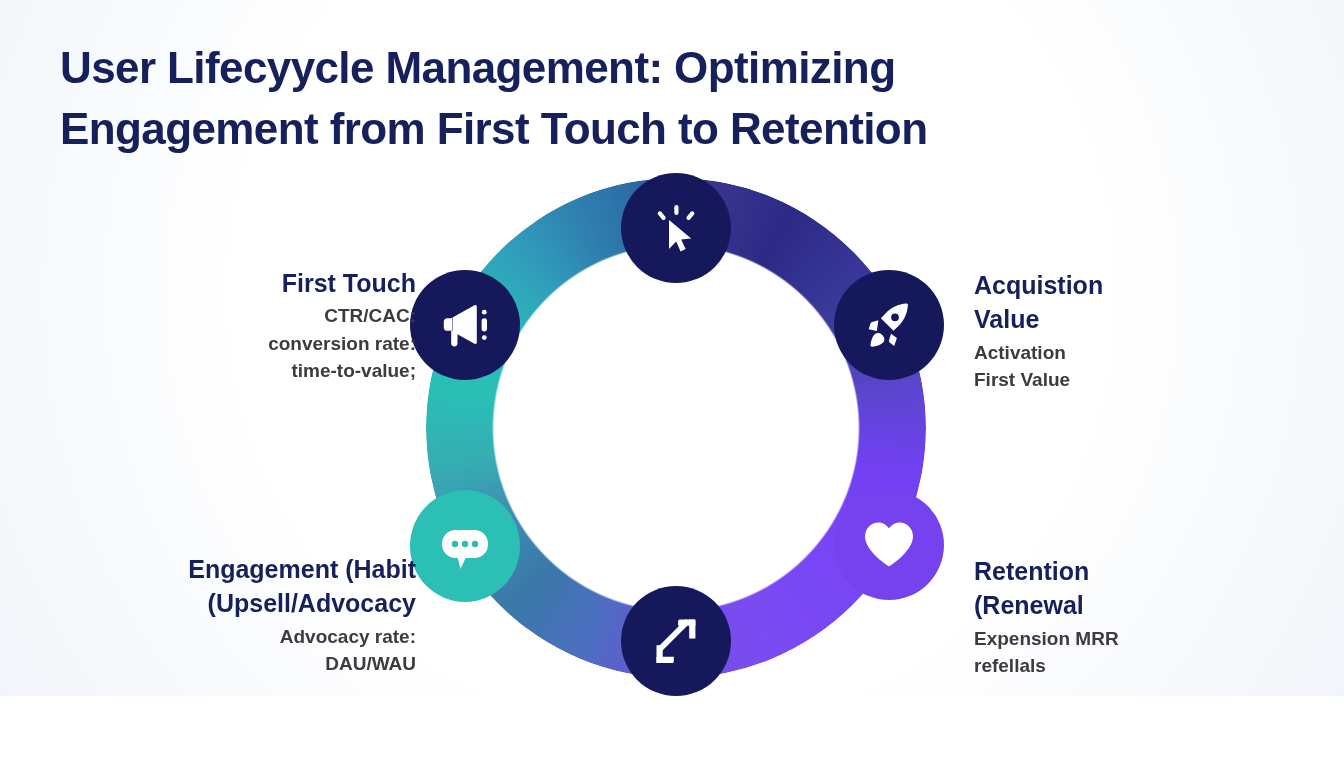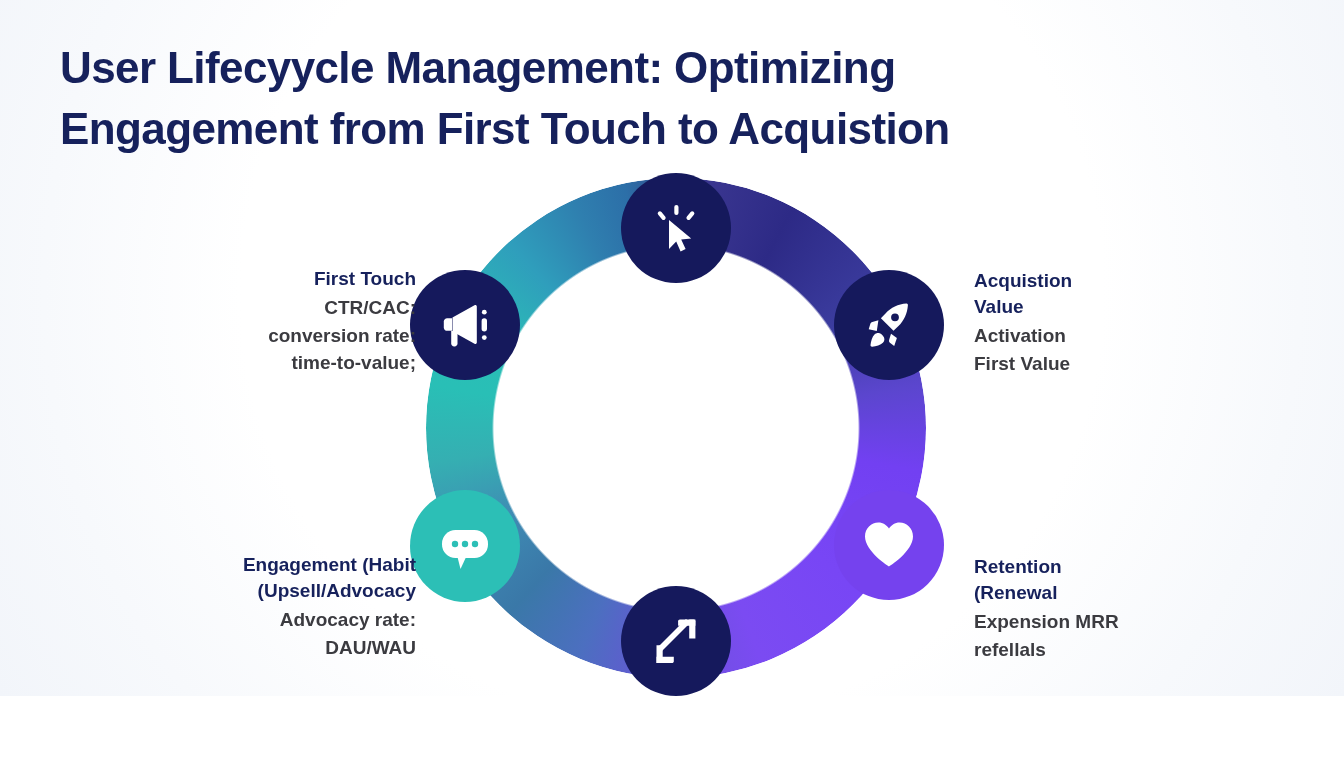--- a/index.html
+++ b/index.html
@@ -109,21 +109,21 @@
   #node-growth         { left: 195px;  top: 408px;  width: 110px; height: 110px; }
 
   
   .label {
     position: absolute;
     color: #16215C;
   }
   .label .lab-title {
     font-family: "Liberation Sans", sans-serif;
     font-weight: bold;
-    font-size: 19px;
+    font-size: 25px;
     line-height: 1.37;
     color: #16215C;
     white-space: pre-line;
   }
   .label .lab-sub {
     font-family: "Liberation Sans", sans-serif;
     font-weight: bold;
     font-size: 19px;
     line-height: 1.45;
     color: #3B3B40;
@@ -163,21 +163,21 @@
   }
   #label-awareness .lab-title { font-size: 24px; }
 </style>
 </head>
 <body>
 
 <div id="canvas">
 
   <div id="title">
     <span class="tl">User Lifecyycle Management: Optimizing</span>
-    <span class="tl">Engagement from First Touch to Acquistion</span>
+    <span class="tl">Engagement from First Touch to Retention</span>
   </div>
 
   <div id="cycle">
 
     <div id="ring"></div>
 
     <div class="node node-navy" id="node-awareness">
       <span>
         <svg width="54" height="54" viewBox="0 0 54 54">
           <g fill="#ffffff">

